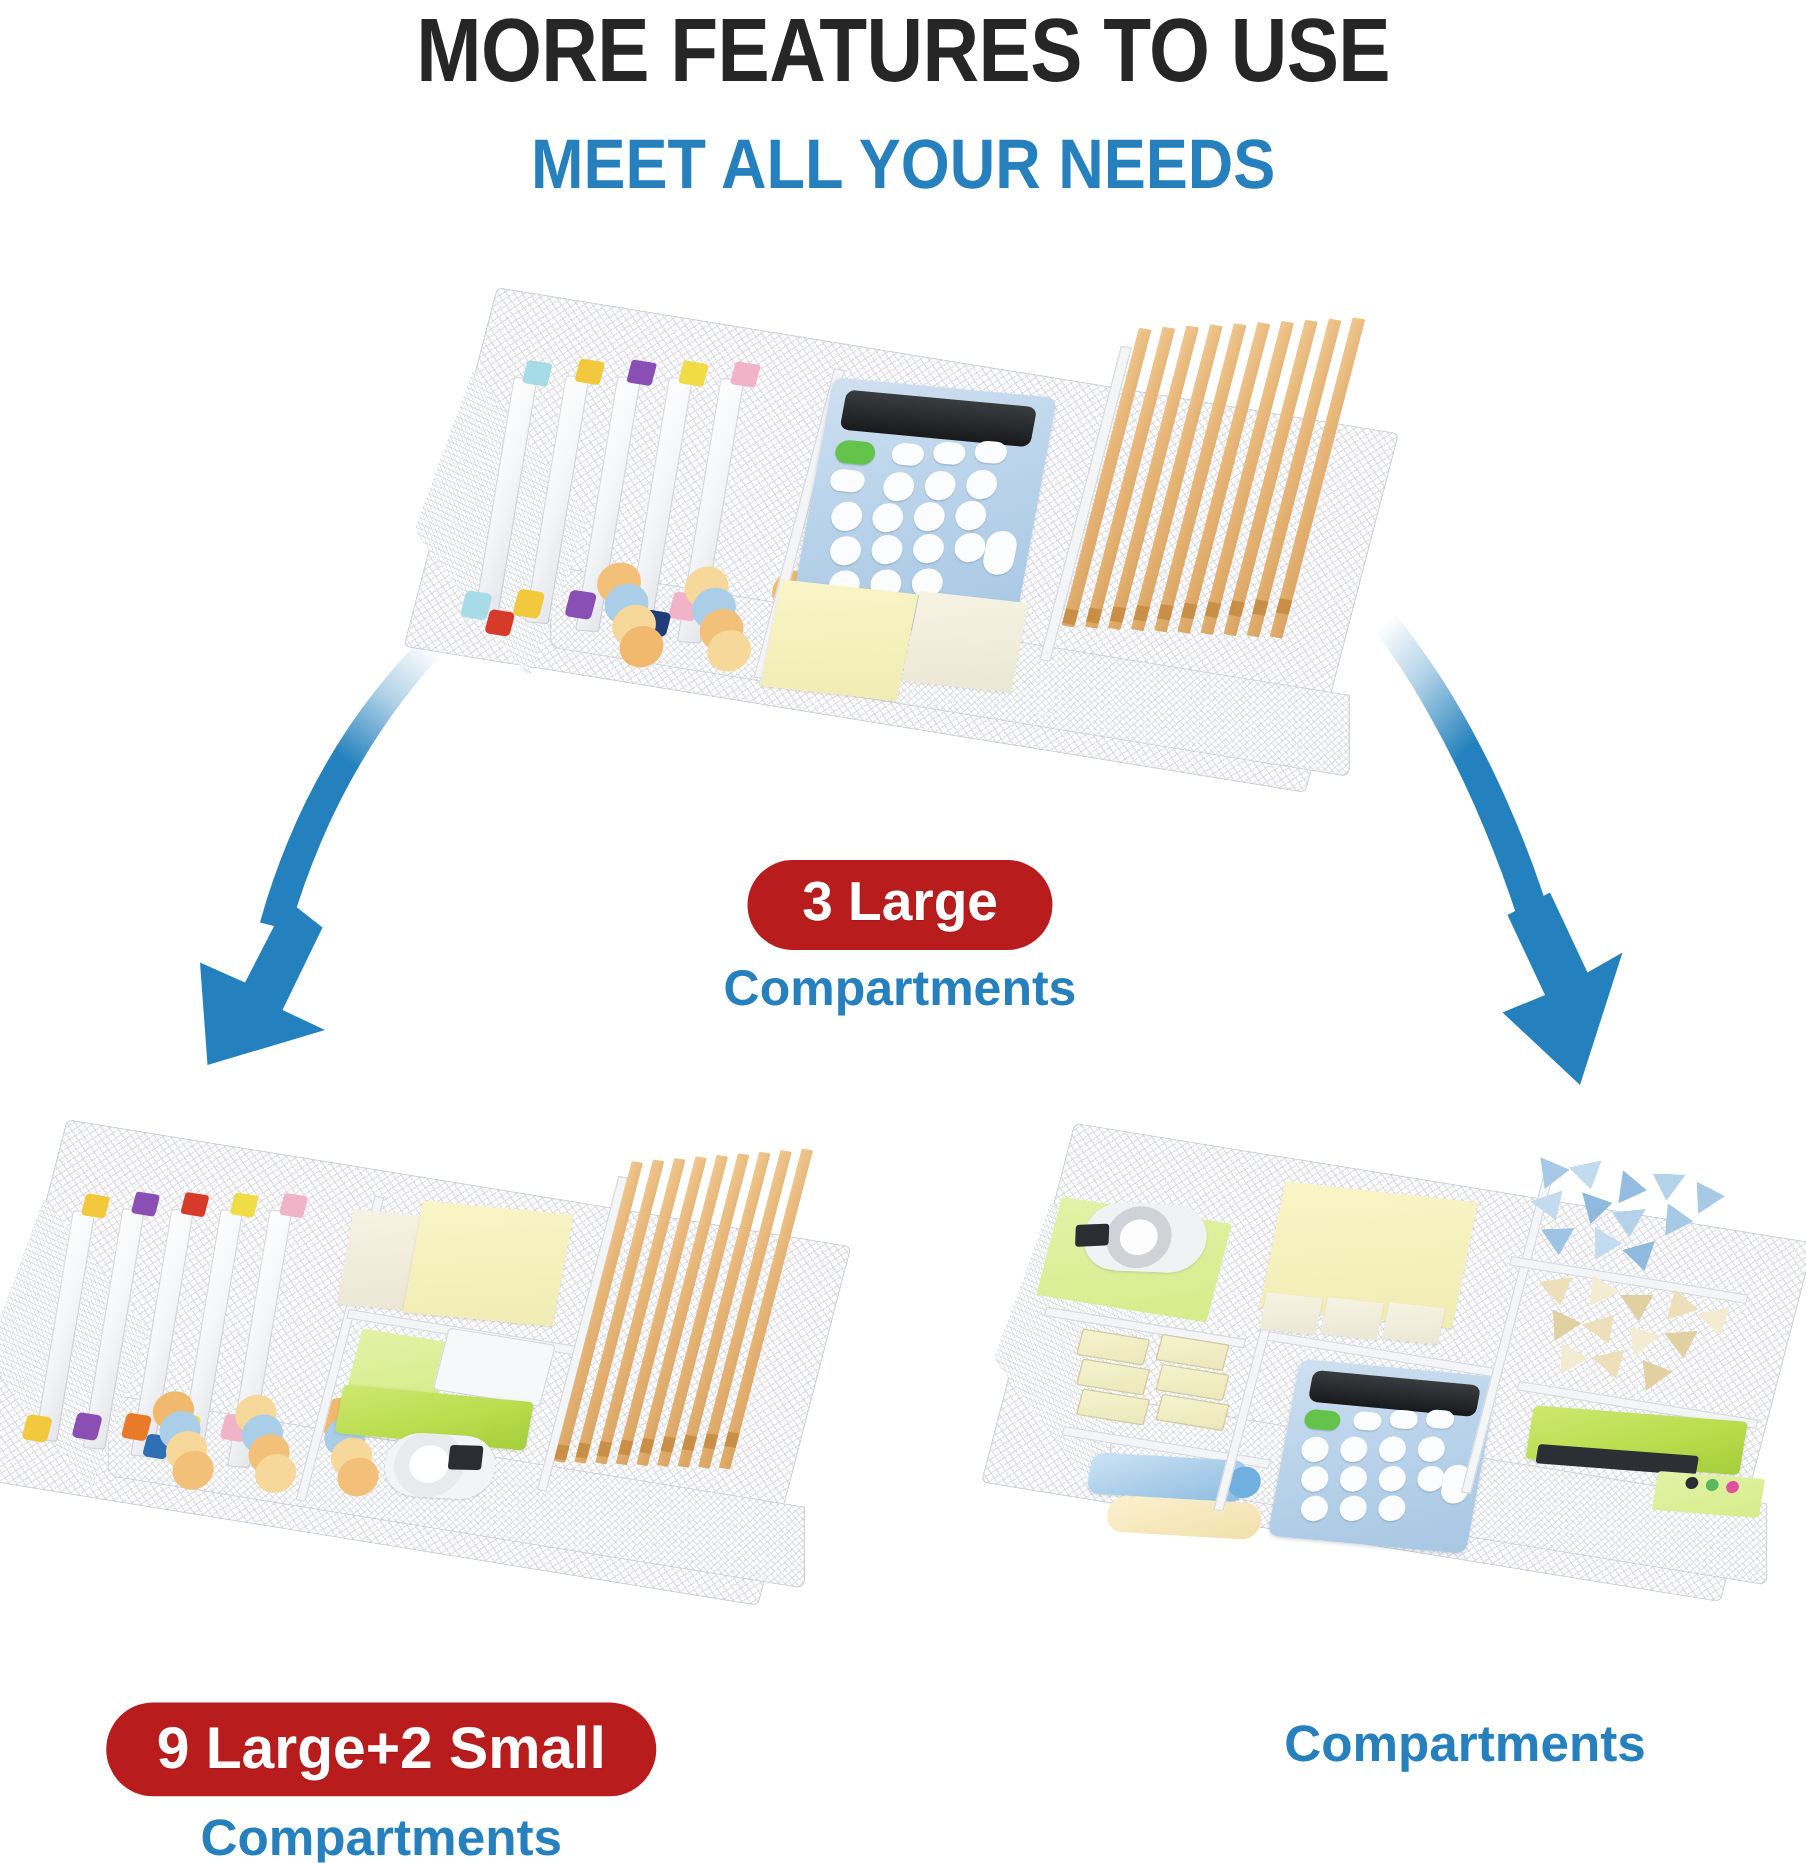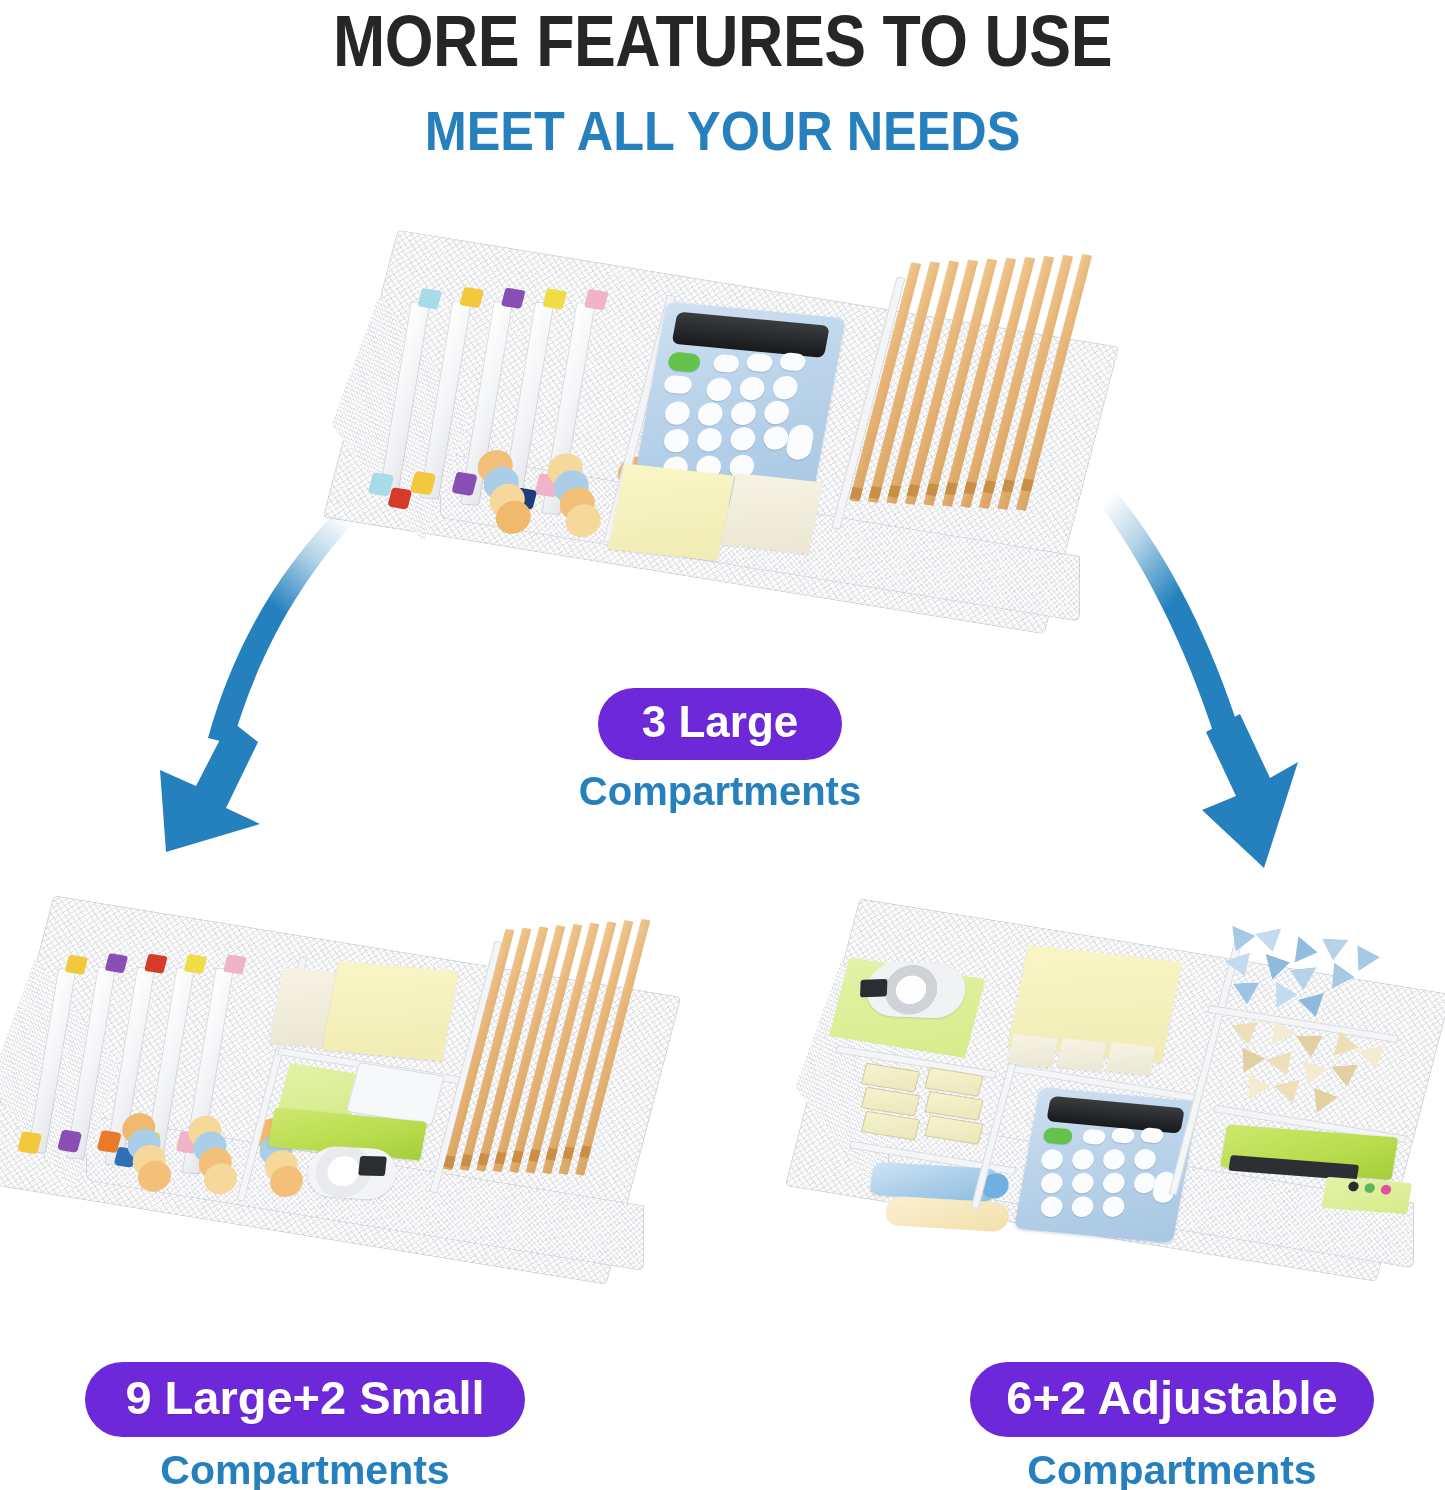--- a/index.html
+++ b/index.html
@@ -29,21 +29,21 @@
     letter-spacing:0px;
     color:#2680bd;
     transform:scaleX(0.90); transform-origin:center top;
     white-space:nowrap;
   }
 
   
   .badge-group { position:absolute; text-align:center; }
   .pill {
     display:inline-block;
-    background:#6d28d9;
+    background:#b91c1c;
     color:#ffffff;
     border-radius:999px;
     font-weight:bold;
     white-space:nowrap;
     text-shadow:0 1px 1px rgba(0,0,0,.12);
   }
   .pill-cap {
     display:block;
     color:#2680bd;
     font-weight:bold;
@@ -505,17 +505,16 @@
       <div class="b" style="left:158px; top:46px; width:10px; height:10px; background:#e34fa0; border-radius:50%;"></div>
     </div>
   </div>
 
   <div class="badge-group" id="badge-bl">
     <span class="pill">9 Large+2 Small</span>
     <span class="pill-cap">Compartments</span>
   </div>
 
   <div class="badge-group" id="badge-br">
-    <span class="pill">6+2 Adjustable</span>
     <span class="pill-cap">Compartments</span>
   </div>
 
 </div>
 
 </body></html>

